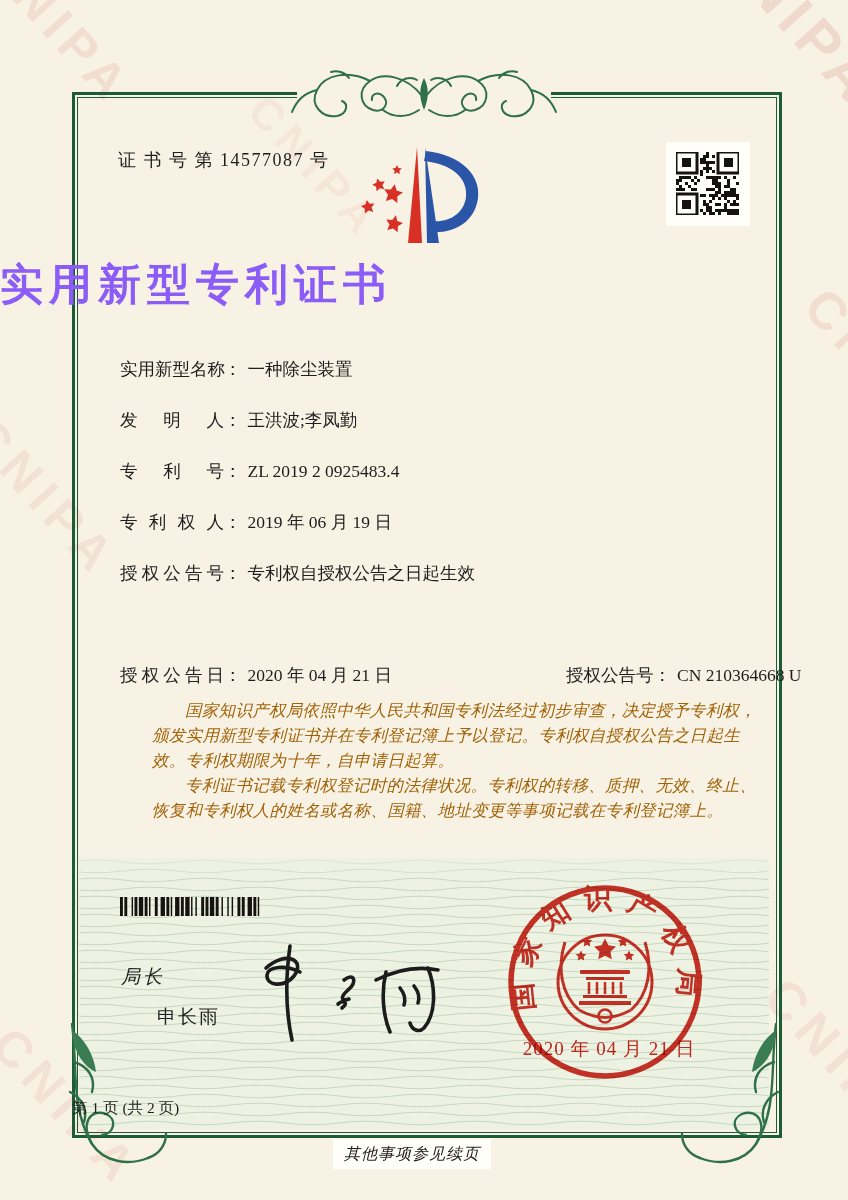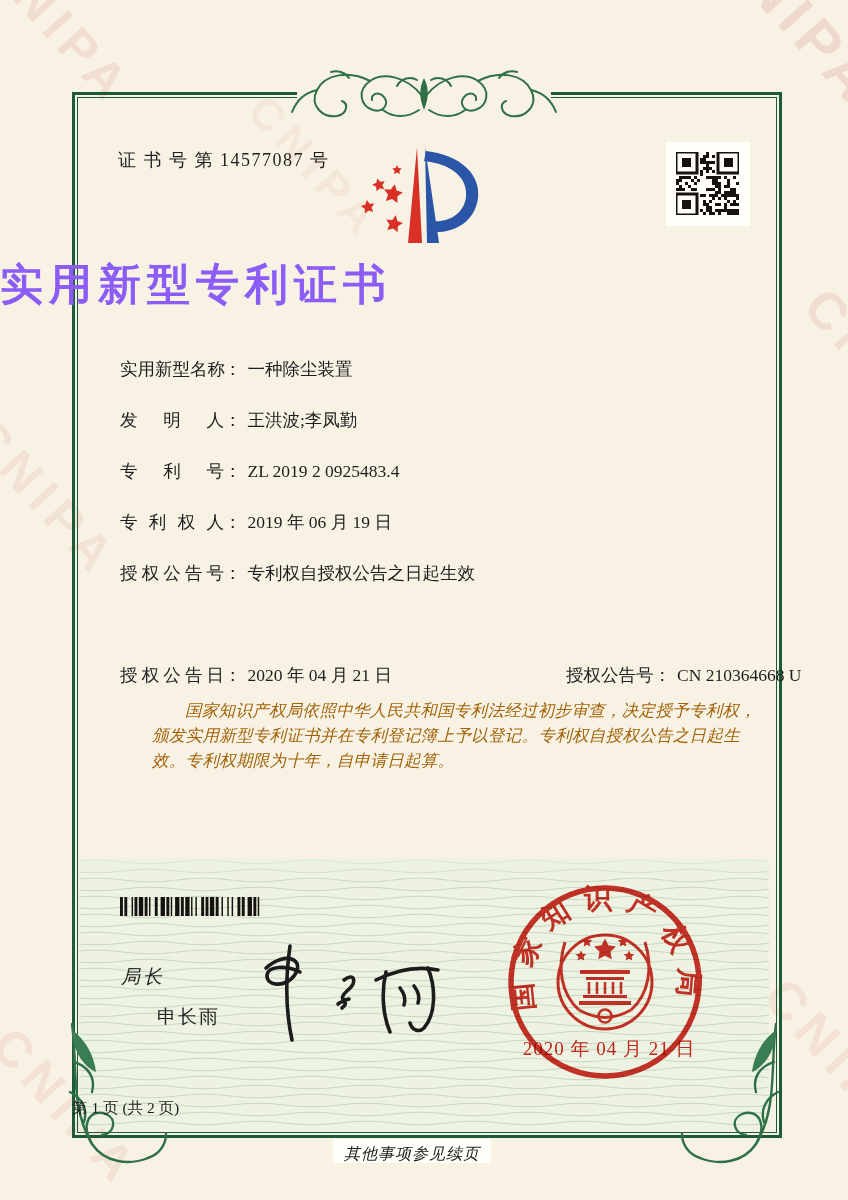--- a/index.html
+++ b/index.html
@@ -46,21 +46,21 @@
   .signer-title{position:absolute;left:121px;top:964px;font-size:19px;letter-spacing:3px;font-style:italic;}
   .signer-name{position:absolute;left:121px;top:1004px;font-size:19px;letter-spacing:2px;margin-left:36px;}
   .signature{position:absolute;left:252px;top:938px;}
 
   .seal{position:absolute;left:505px;top:882px;mix-blend-mode:multiply;opacity:.95;}
   .seal-date{position:absolute;left:518px;top:1036px;width:182px;text-align:center;
              font-size:19px;color:var(--red,#cf281d);letter-spacing:1px;mix-blend-mode:multiply;}
 
   .pageinfo{position:absolute;left:72px;top:1098px;width:704px;font-size:15.5px;}
 
-  .contnote{position:absolute;left:333px;top:1139px;width:158px;height:24px;line-height:30px;
+  .contnote{position:absolute;left:333px;top:1139px;width:158px;height:30px;line-height:30px;
             background:#fffef8;text-align:center;font-size:16px;font-style:italic;letter-spacing:1px;}
 
   .ornament-top{position:absolute;left:289px;top:66px;}
   .corner{position:absolute;}
 </style>
 </head>
 <body>
 
 <div class="page">
 
@@ -322,20 +322,21 @@
   </div>
   <div class="frow" style="top:663px">
     <span class="flabel">授权公告日</span><span class="colon">：</span><span class="fvalue">2020 年 04 月 21 日</span>
     <span class="grant-no">
       <span>授权公告号</span><span class="colon">：</span><span>CN 210364668 U</span>
     </span>
   </div>
 
   <div class="paras">
     <p>国家知识产权局依照中华人民共和国专利法经过初步审查，决定授予专利权，颁发实用新型专利证书并在专利登记簿上予以登记。专利权自授权公告之日起生效。专利权期限为十年，自申请日起算。</p>
+    <p>专利证书记载专利权登记时的法律状况。专利权的转移、质押、无效、终止、恢复和专利权人的姓名或名称、国籍、地址变更等事项记载在专利登记簿上。</p>
   </div>
 
   <svg class="barcode" id="barcode" width="216" height="19">
       <rect x="0" y="0" width="2.9" height="19" fill="#15120f"></rect>
       <rect x="4.35" y="0" width="2.9" height="19" fill="#15120f"></rect>
       <rect x="11.6" y="0" width="1.45" height="19" fill="#15120f"></rect>
       <rect x="14.499999999999998" y="0" width="2.9" height="19" fill="#15120f"></rect>
       <rect x="18.849999999999998" y="0" width="4.35" height="19" fill="#15120f"></rect>
       <rect x="24.649999999999995" y="0" width="2.9" height="19" fill="#15120f"></rect>
       <rect x="28.999999999999993" y="0" width="1.45" height="19" fill="#15120f"></rect>

